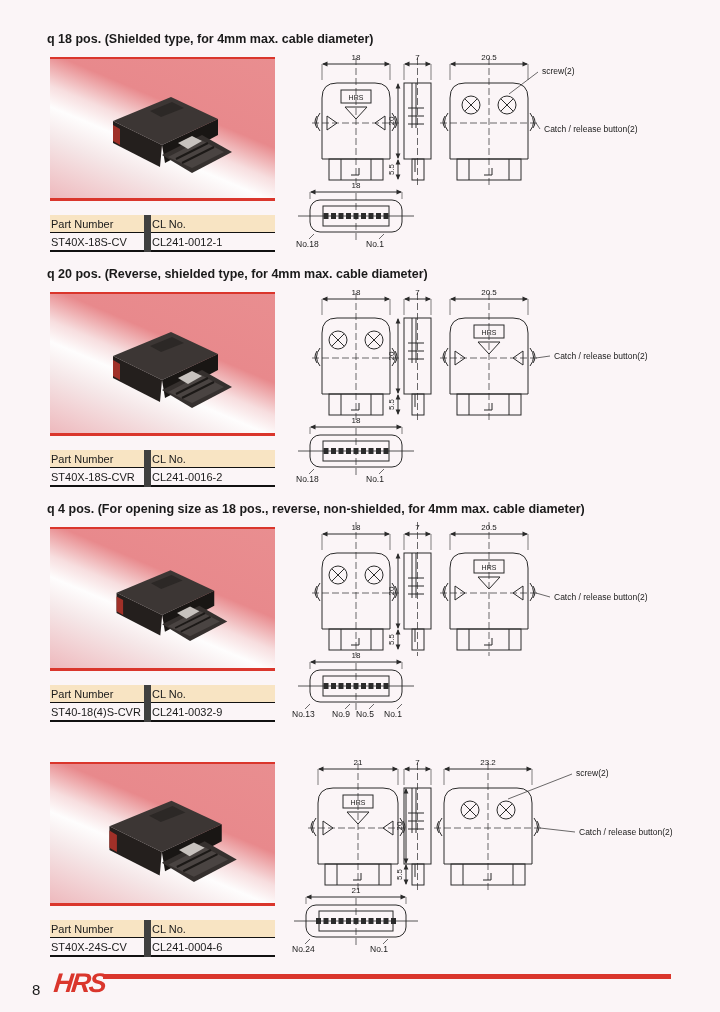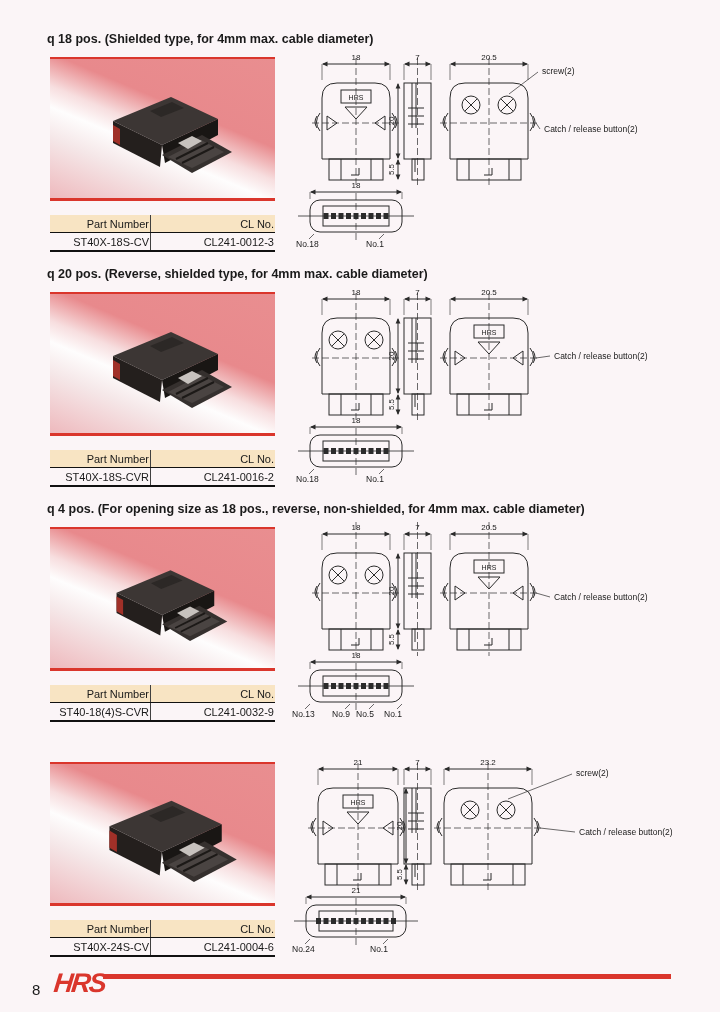--- a/index.html
+++ b/index.html
@@ -6,24 +6,24 @@
   .page{position:relative;width:720px;height:1012px;background:#fbf5f7;
         font-family:"Liberation Sans",sans-serif;color:#1a1a1a;overflow:hidden;}
   .section{position:absolute;left:0;width:720px;height:235px;}
   .s0{top:32px}.s1{top:267px}.s2{top:502px}.s3{top:737px}
   .heading{position:absolute;left:47px;top:0;font-size:12.5px;font-weight:600;white-space:nowrap;}
   .photo{position:absolute;left:50px;top:25px;width:225px;height:139px;
          border-top:2px solid #da362c;border-bottom:3px solid #da362c;
          background:linear-gradient(203deg,#e98e90 0%,#e8898c 38%,#f7dedf 52%,#fefdfd 61%,#f5e7e8 74%,#eeb9bd 100%);}
   .photo svg{display:block;width:225px;height:139px;}
   .ptable{position:absolute;left:50px;top:183px;width:225px;border-collapse:collapse;
-          text-align:right;font-size:11px;border-bottom:2px solid #111;}
+          text-align:left;font-size:11px;border-bottom:2px solid #111;}
   .ptable th{background:#f8e4c3;font-weight:400;height:15px;border-bottom:1px solid #111;}
   .ptable td{height:15px;}
-  .ptable .c2{border-left:1px solid #404040;width:122px;}
+  .ptable .c2{border-left:7px solid #404040;width:122px;}
   .drawing{position:absolute;left:292px;top:18px;width:428px;height:212px;}
   .footer-num{position:absolute;left:32px;top:981px;font-size:15px;}
   .hrs-logo{position:absolute;left:54px;top:970px;font-size:27px;font-weight:900;font-style:italic;
             letter-spacing:-2px;color:#da362c;transform:skewX(-6deg);line-height:1;}
   .footer-rule{position:absolute;left:103px;top:974px;width:568px;height:5px;background:#da362c;}
   .defs{position:absolute;width:0;height:0;}
 </style>
 </head>
 <body>
 
@@ -54,21 +54,21 @@
         </svg>
     </div>
     <table class="ptable">
       <tbody>
           <tr>
         <th>Part Number</th>
         <th class="c2">CL No.</th>
       </tr>
       <tr>
         <td>ST40X-18S-CV</td>
-        <td class="c2">CL241-0012-3</td>
+        <td class="c2">CL241-0012-1</td>
       </tr>
     </tbody>
       </table>
     <svg class="drawing" id="drw0" viewBox="0 0 428 212">
         <g stroke="#2b2b2b" fill="none" stroke-width="0.7" stroke-dasharray="7 3">
           <line x1="64" y1="8" x2="64" y2="136"></line>
           <line x1="125.5" y1="8" x2="125.5" y2="136"></line>
           <line x1="197" y1="8" x2="197" y2="136"></line>
           <line x1="20" y1="73" x2="108" y2="73"></line>
           <line x1="148" y1="73" x2="246" y2="73"></line>

